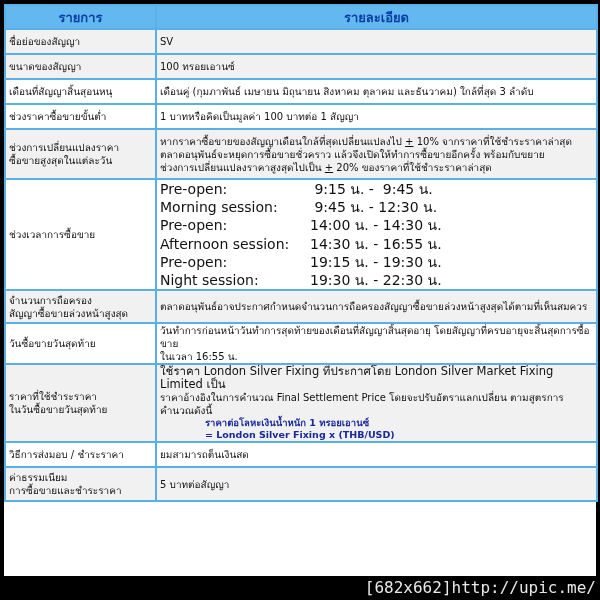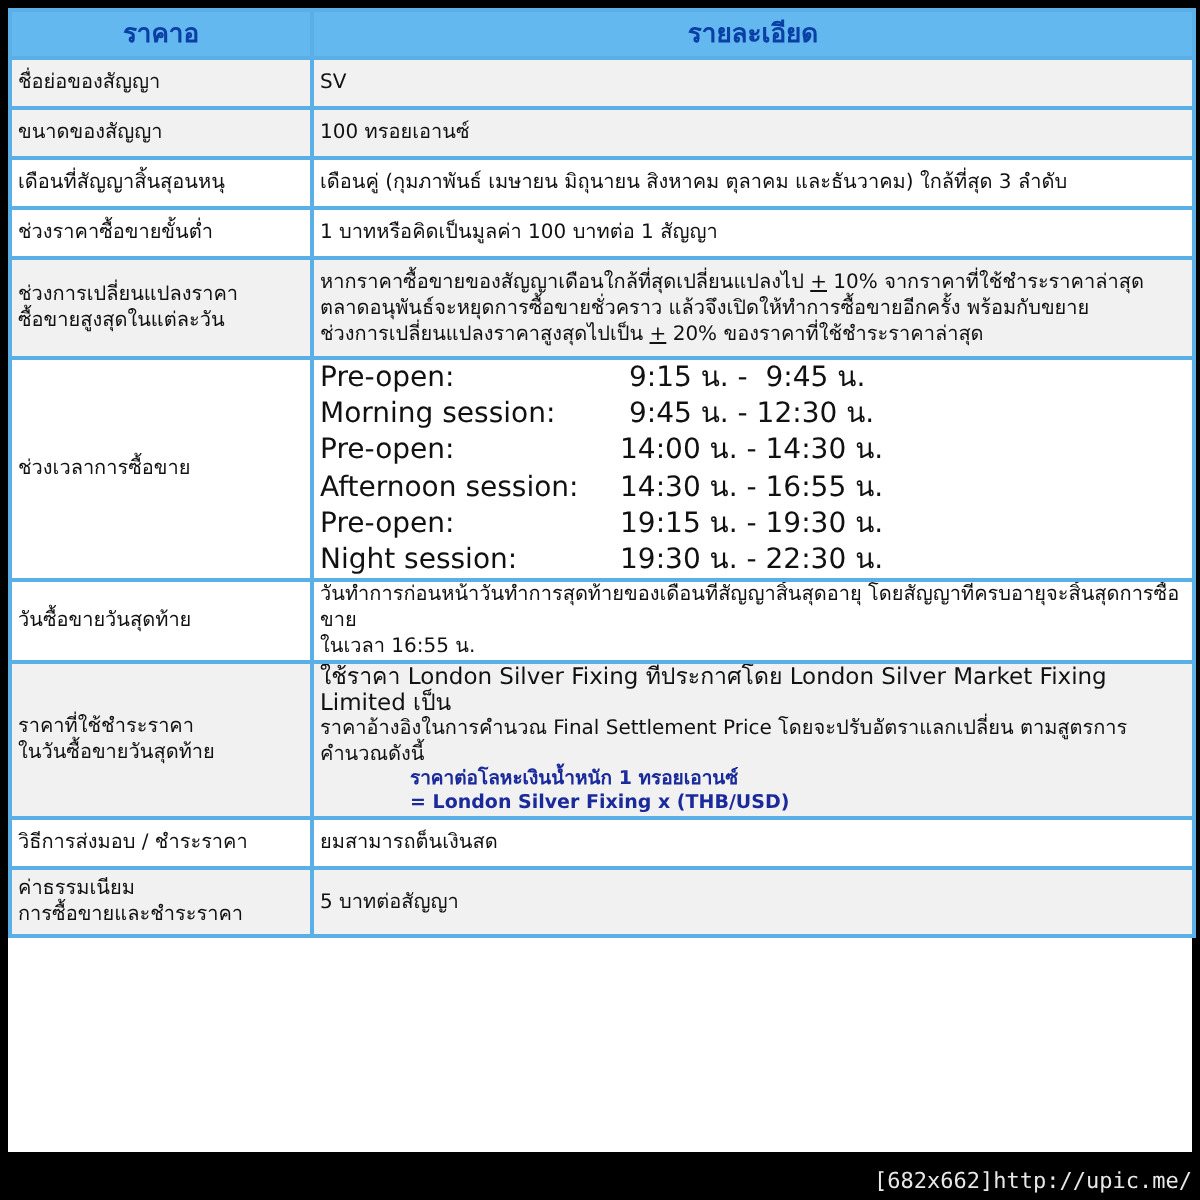--- a/index.html
+++ b/index.html
@@ -27,35 +27,35 @@
   tr.white td { background:#ffffff; }
   tr.gray td { background:#f1f1f1; }
   .big { font-size:11.5px; }
   .sess { display:flex; line-height:18.2px; font-size:14px; }
   .sess .nm { width:150px; }
   .sess .tm { width:90px; text-align:right; white-space:pre; }
   .formula { color:#1a2a9a; font-weight:bold; font-size:9.5px; padding-left:45px; line-height:12px; }
   .ul { text-decoration:underline; }
   .footer {
     position:absolute; right:4px; bottom:3px; color:#e8e8e8;
-    font-family:"DejaVu Sans Mono", monospace; font-size:11px;margin-top:48px;
+    font-family:"DejaVu Sans Mono", monospace; font-size:16px;margin-top:48px;
   }
 </style>
 </head>
 <body>
 
 <div class="sheet">
 <table class="spec">
   <colgroup>
         <col class="c1">
         <col class="c2">
       </colgroup>
   <tbody>
         <tr>
-    <th>ราคาอ</th>
+    <th>รายการ</th>
     <th>รายละเอียด</th>
   </tr>
 
   <tr class="gray" style="height:25px">
     <td>ชื่อย่อของสัญญา</td>
     <td class="big">SV</td>
   </tr>
   <tr class="gray" style="height:25px">
     <td>ขนาดของสัญญา</td>
     <td>100 ทรอยเอานซ์</td>
@@ -104,20 +104,27 @@
               <span class="nm">Pre-open:</span>
               <span class="tm">19:15 น. - 19:30 น.</span>
             </div>
       <div class="sess">
               <span class="nm">Night session:</span>
               <span class="tm">19:30 น. - 22:30 น.</span>
             </div>
     </td>
   </tr>
 
+  <tr class="gray" style="height:33px">
+    <td>
+      <div>จำนวนการถือครอง</div>
+      <div>สัญญาซื้อขายล่วงหน้าสูงสุด</div>
+    </td>
+    <td>ตลาดอนุพันธ์อาจประกาศกำหนดจำนวนการถือครองสัญญาซื้อขายล่วงหน้าสูงสุดได้ตามที่เห็นสมควร</td>
+  </tr>
 
   <tr class="white" style="height:36px">
     <td>วันซื้อขายวันสุดท้าย</td>
     <td>
       <div>วันทำการก่อนหน้าวันทำการสุดท้ายของเดือนที่สัญญาสิ้นสุดอายุ โดยสัญญาที่ครบอายุจะสิ้นสุดการซื้อขาย</div>
       <div>ในเวลา 16:55 น.</div>
     </td>
   </tr>
 
   <tr class="gray" style="height:70px">

